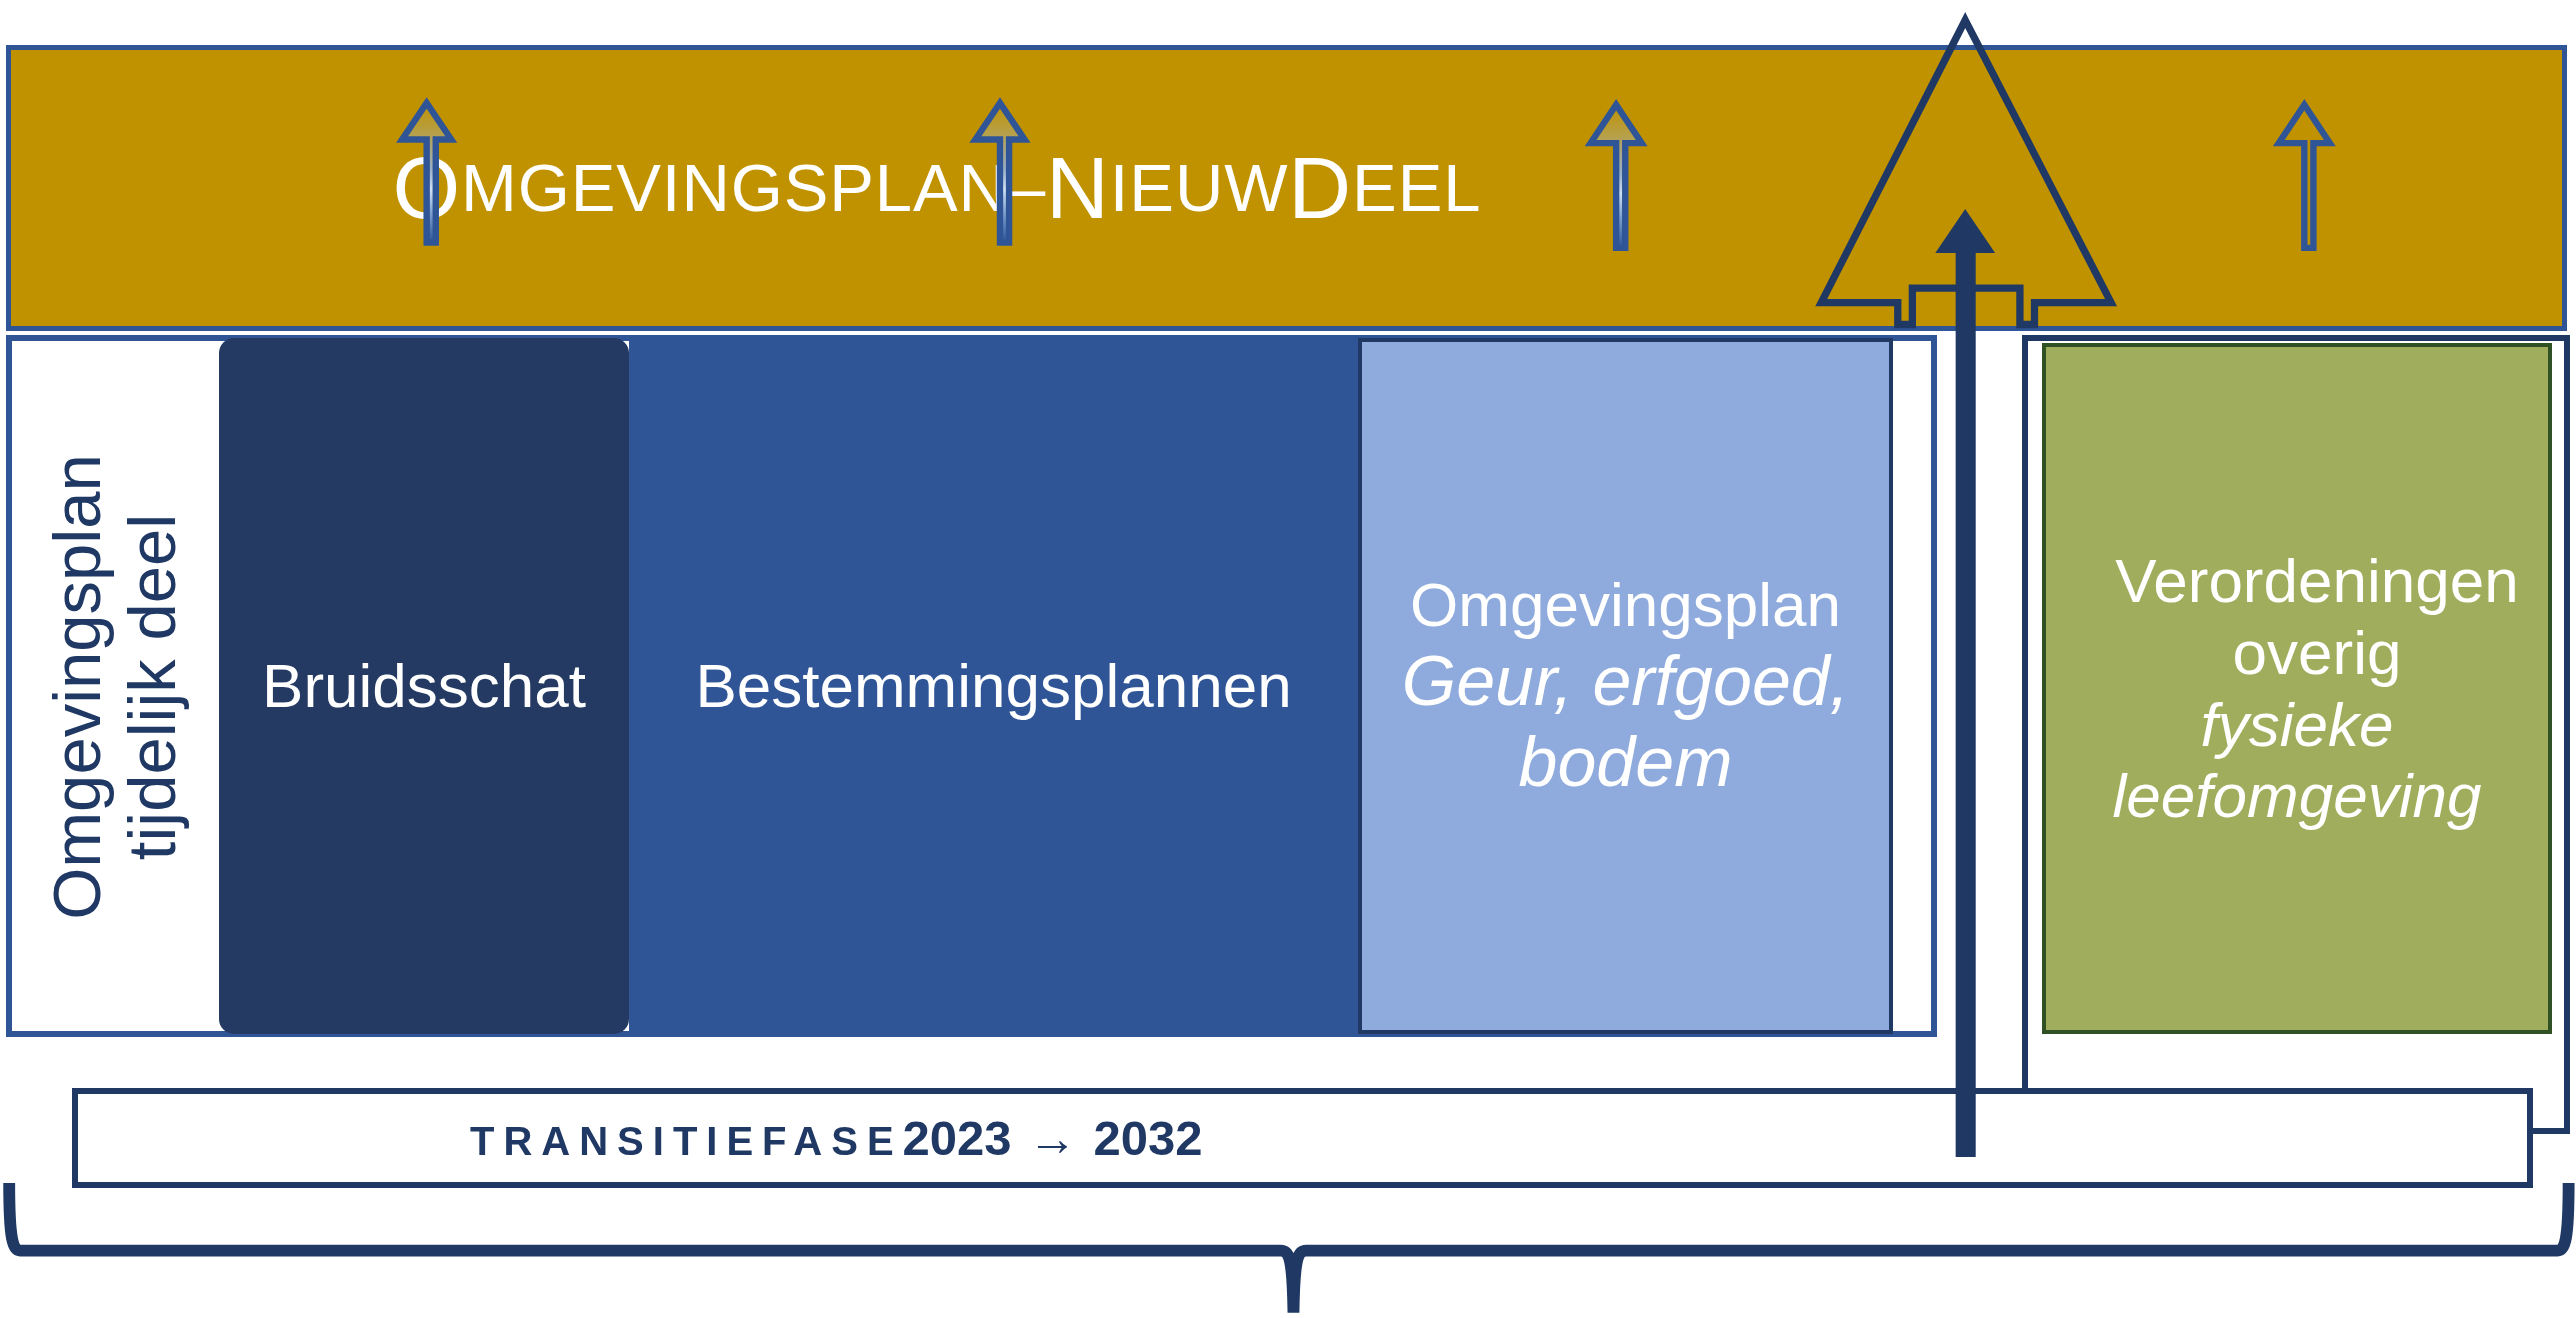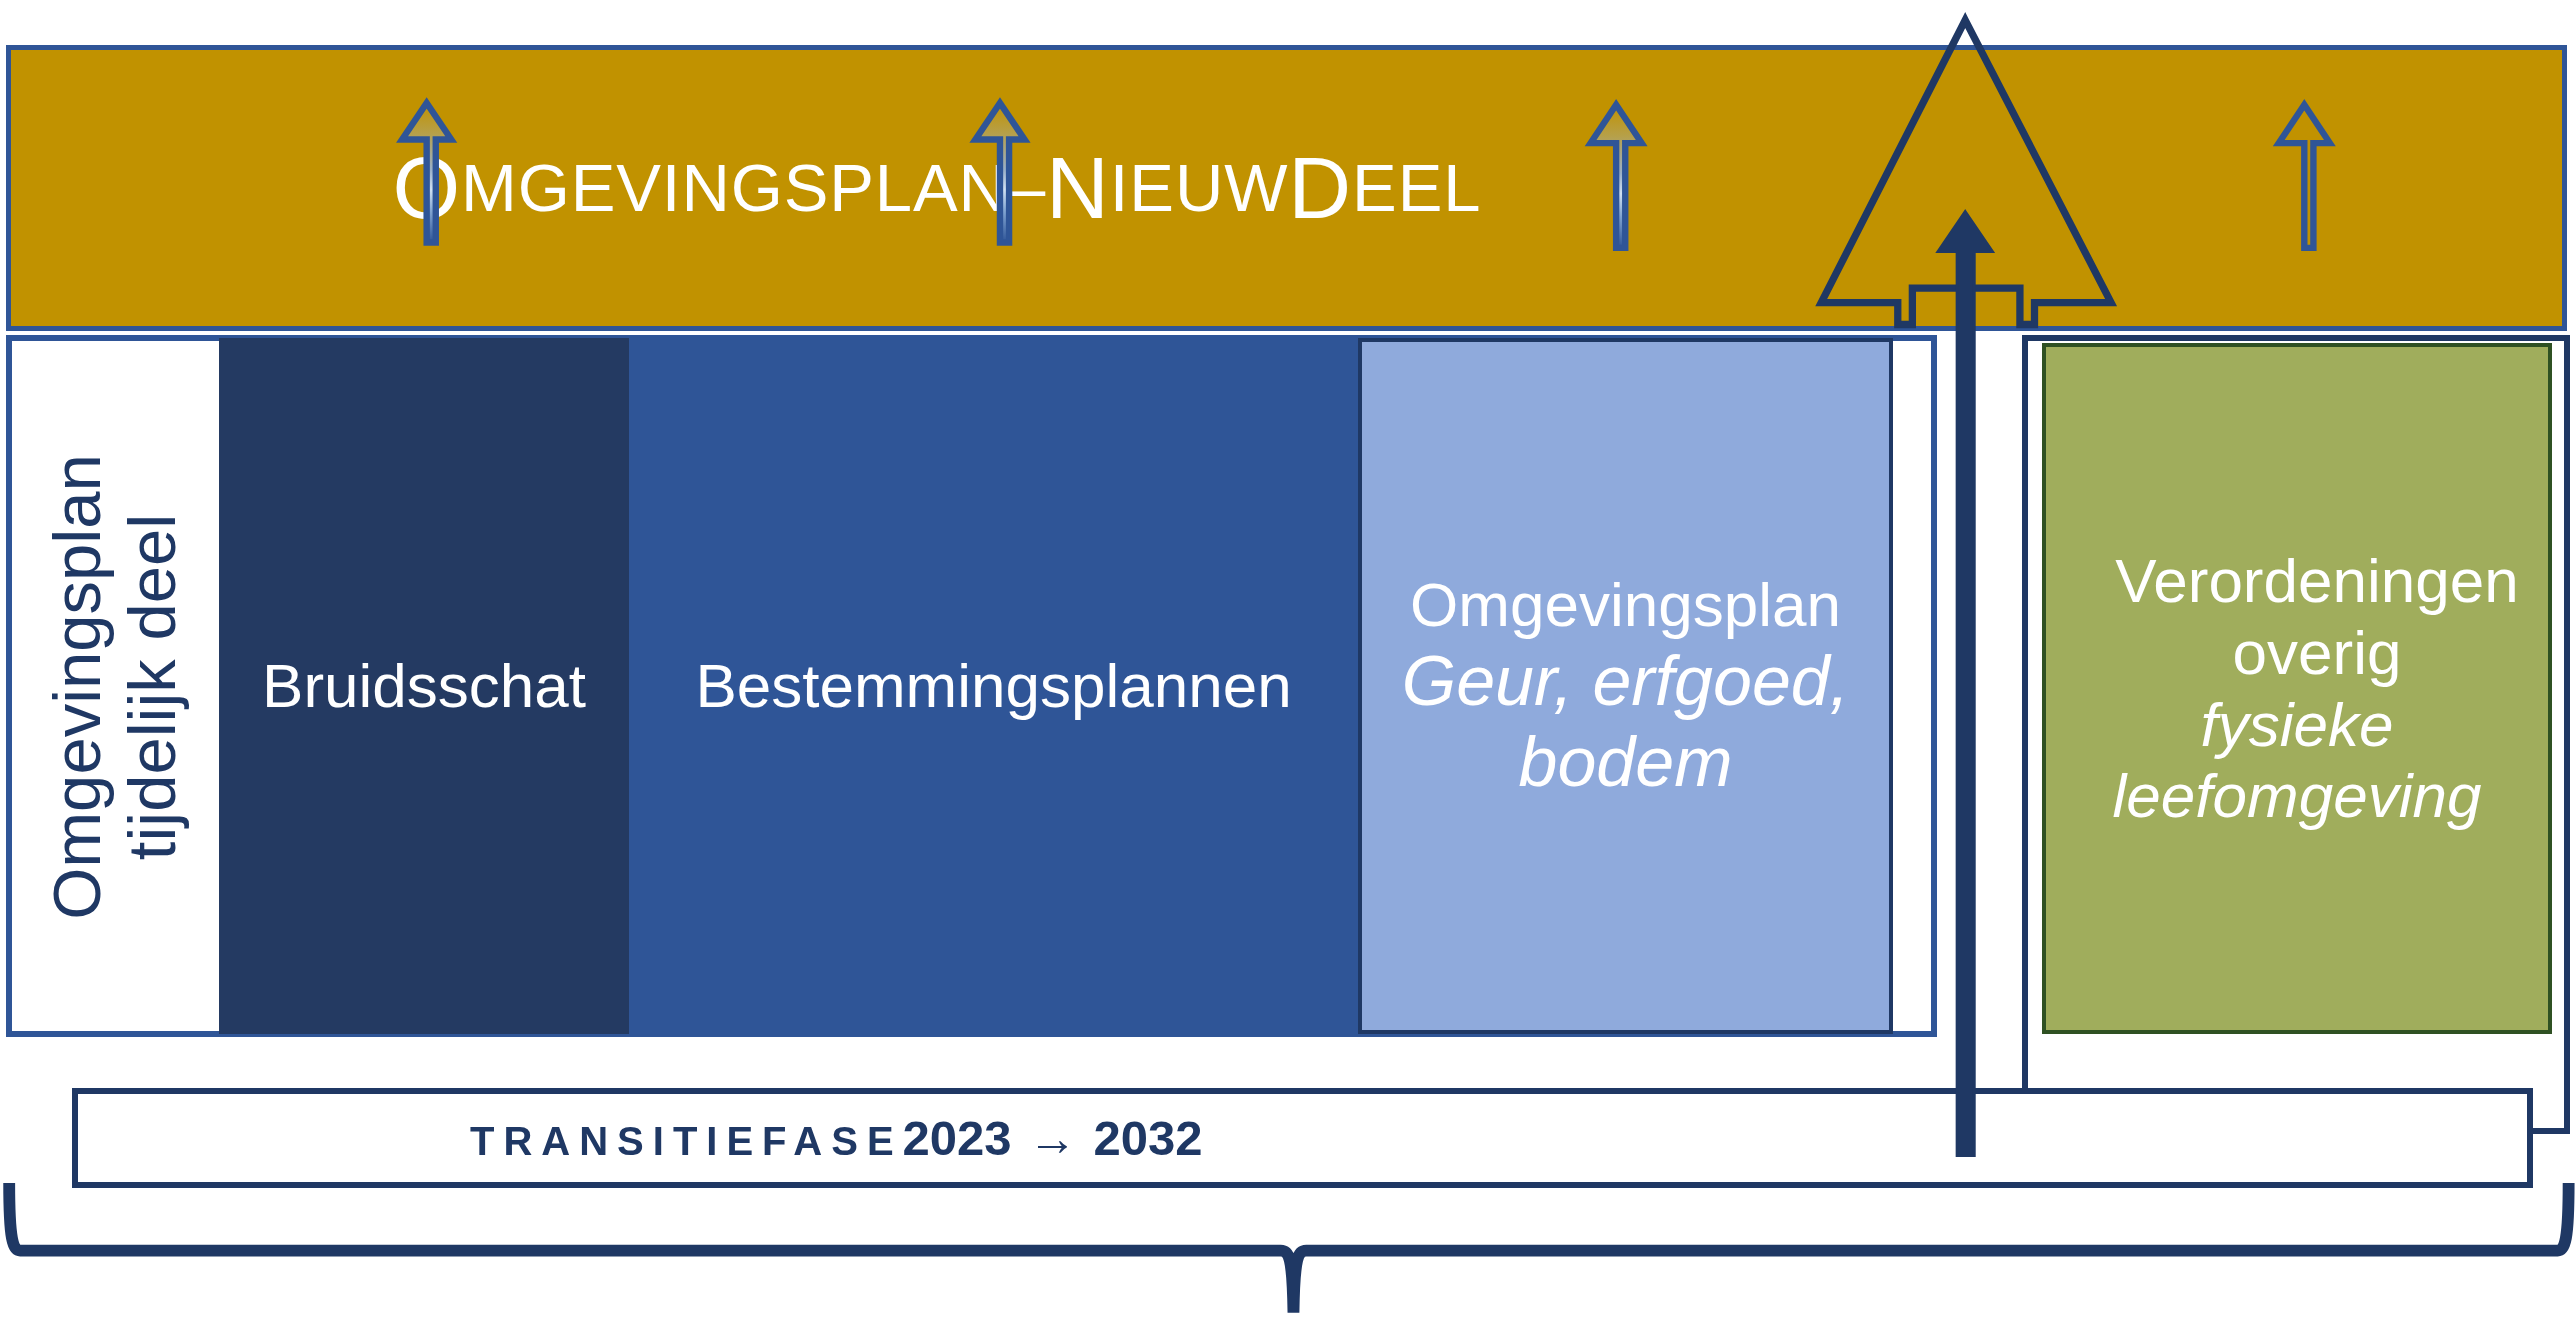--- a/index.html
+++ b/index.html
@@ -42,21 +42,21 @@
   }
 
   
   .panel{
     position:absolute;top:338px;height:696px;
     display:flex;flex-direction:column;align-items:center;justify-content:center;
     color:#ffffff;text-align:center;box-sizing:border-box;
   }
   .panel .l1{font-size:62px;line-height:1.16;}
   .panel .l2{font-size:70px;line-height:1.16;font-style:italic;}
-  .p-bruidsschat{left:219px;width:410px;background:#243A62;font-size:62px;}
+  .p-bruidsschat{left:219px;width:410px;background:#243A62;font-size:62px;border-radius:15px;}
   .p-bestemming{left:629px;width:729px;background:#2F5597;font-size:62px;justify-content:center;}
   .p-verordeningen{left:1358px;width:535px;background:#8FAADC;border:4.6px solid #1F3864;}
 
   
   .green-bracket{
     position:absolute;left:2022px;top:335px;width:548px;height:799px;
     border:6.4px solid #1F3864;border-top:6.4px solid #1F3864;
     box-sizing:border-box;background:transparent;
   }
   .p-green{

